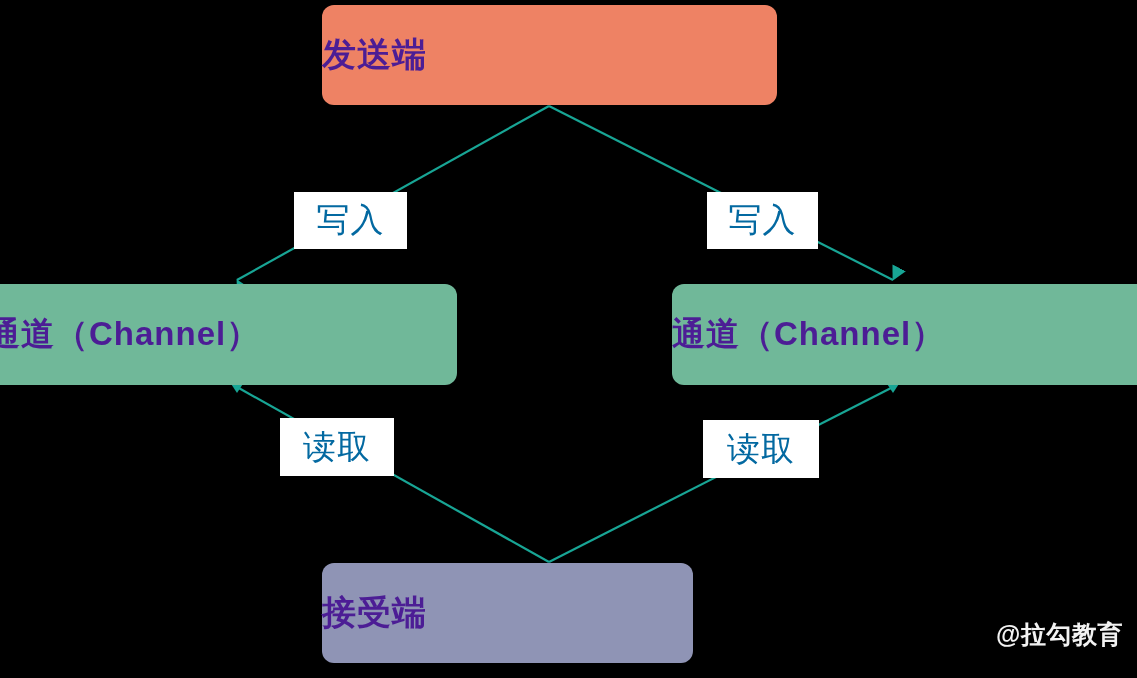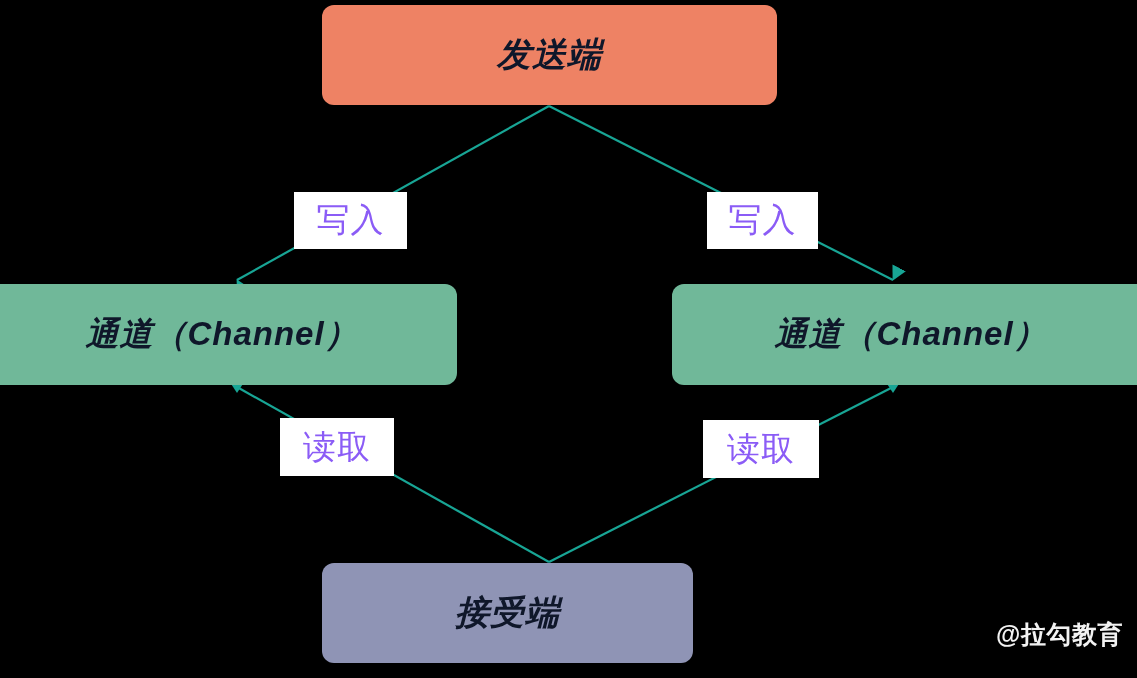--- a/index.html
+++ b/index.html
@@ -22,28 +22,27 @@
     left: 0;
     top: 0;
     width: 1137px;
     height: 678px;
     pointer-events: none;
   }
   .node {
     position: absolute;
     display: flex;
     align-items: center;
-    justify-content: center;
+    justify-content: flex-start;
     border-radius: 12px;
-    color: #0f172a;
+    color: #4c1d95;
     font-weight: bold;
     letter-spacing: 1px;
     box-sizing: border-box;
     z-index: 2;
-    font-style: italic;
   }
   .node-sender {
     left: 322px;
     top: 5px;
     width: 455px;
     height: 100px;
     background: #ee8264;
     font-size: 34px;
   }
   .node-receiver {
@@ -69,21 +68,21 @@
     height: 101px;
     background: #70b899;
     font-size: 33px;
   }
   .edge-label {
     position: absolute;
     display: flex;
     align-items: center;
     justify-content: center;
     background: #ffffff;
-    color: #8b5cf6;
+    color: #0369a1;
     font-size: 33px;
     font-weight: normal;
     letter-spacing: 1px;
     box-sizing: border-box;
     z-index: 3;
   }
   .label-write-left  { left: 294px; top: 192px; width: 113px; height: 57px; }
   .label-write-right { left: 707px; top: 192px; width: 111px; height: 57px; }
   .label-read-left   { left: 280px; top: 418px; width: 114px; height: 58px; }
   .label-read-right  { left: 703px; top: 420px; width: 116px; height: 58px; }

